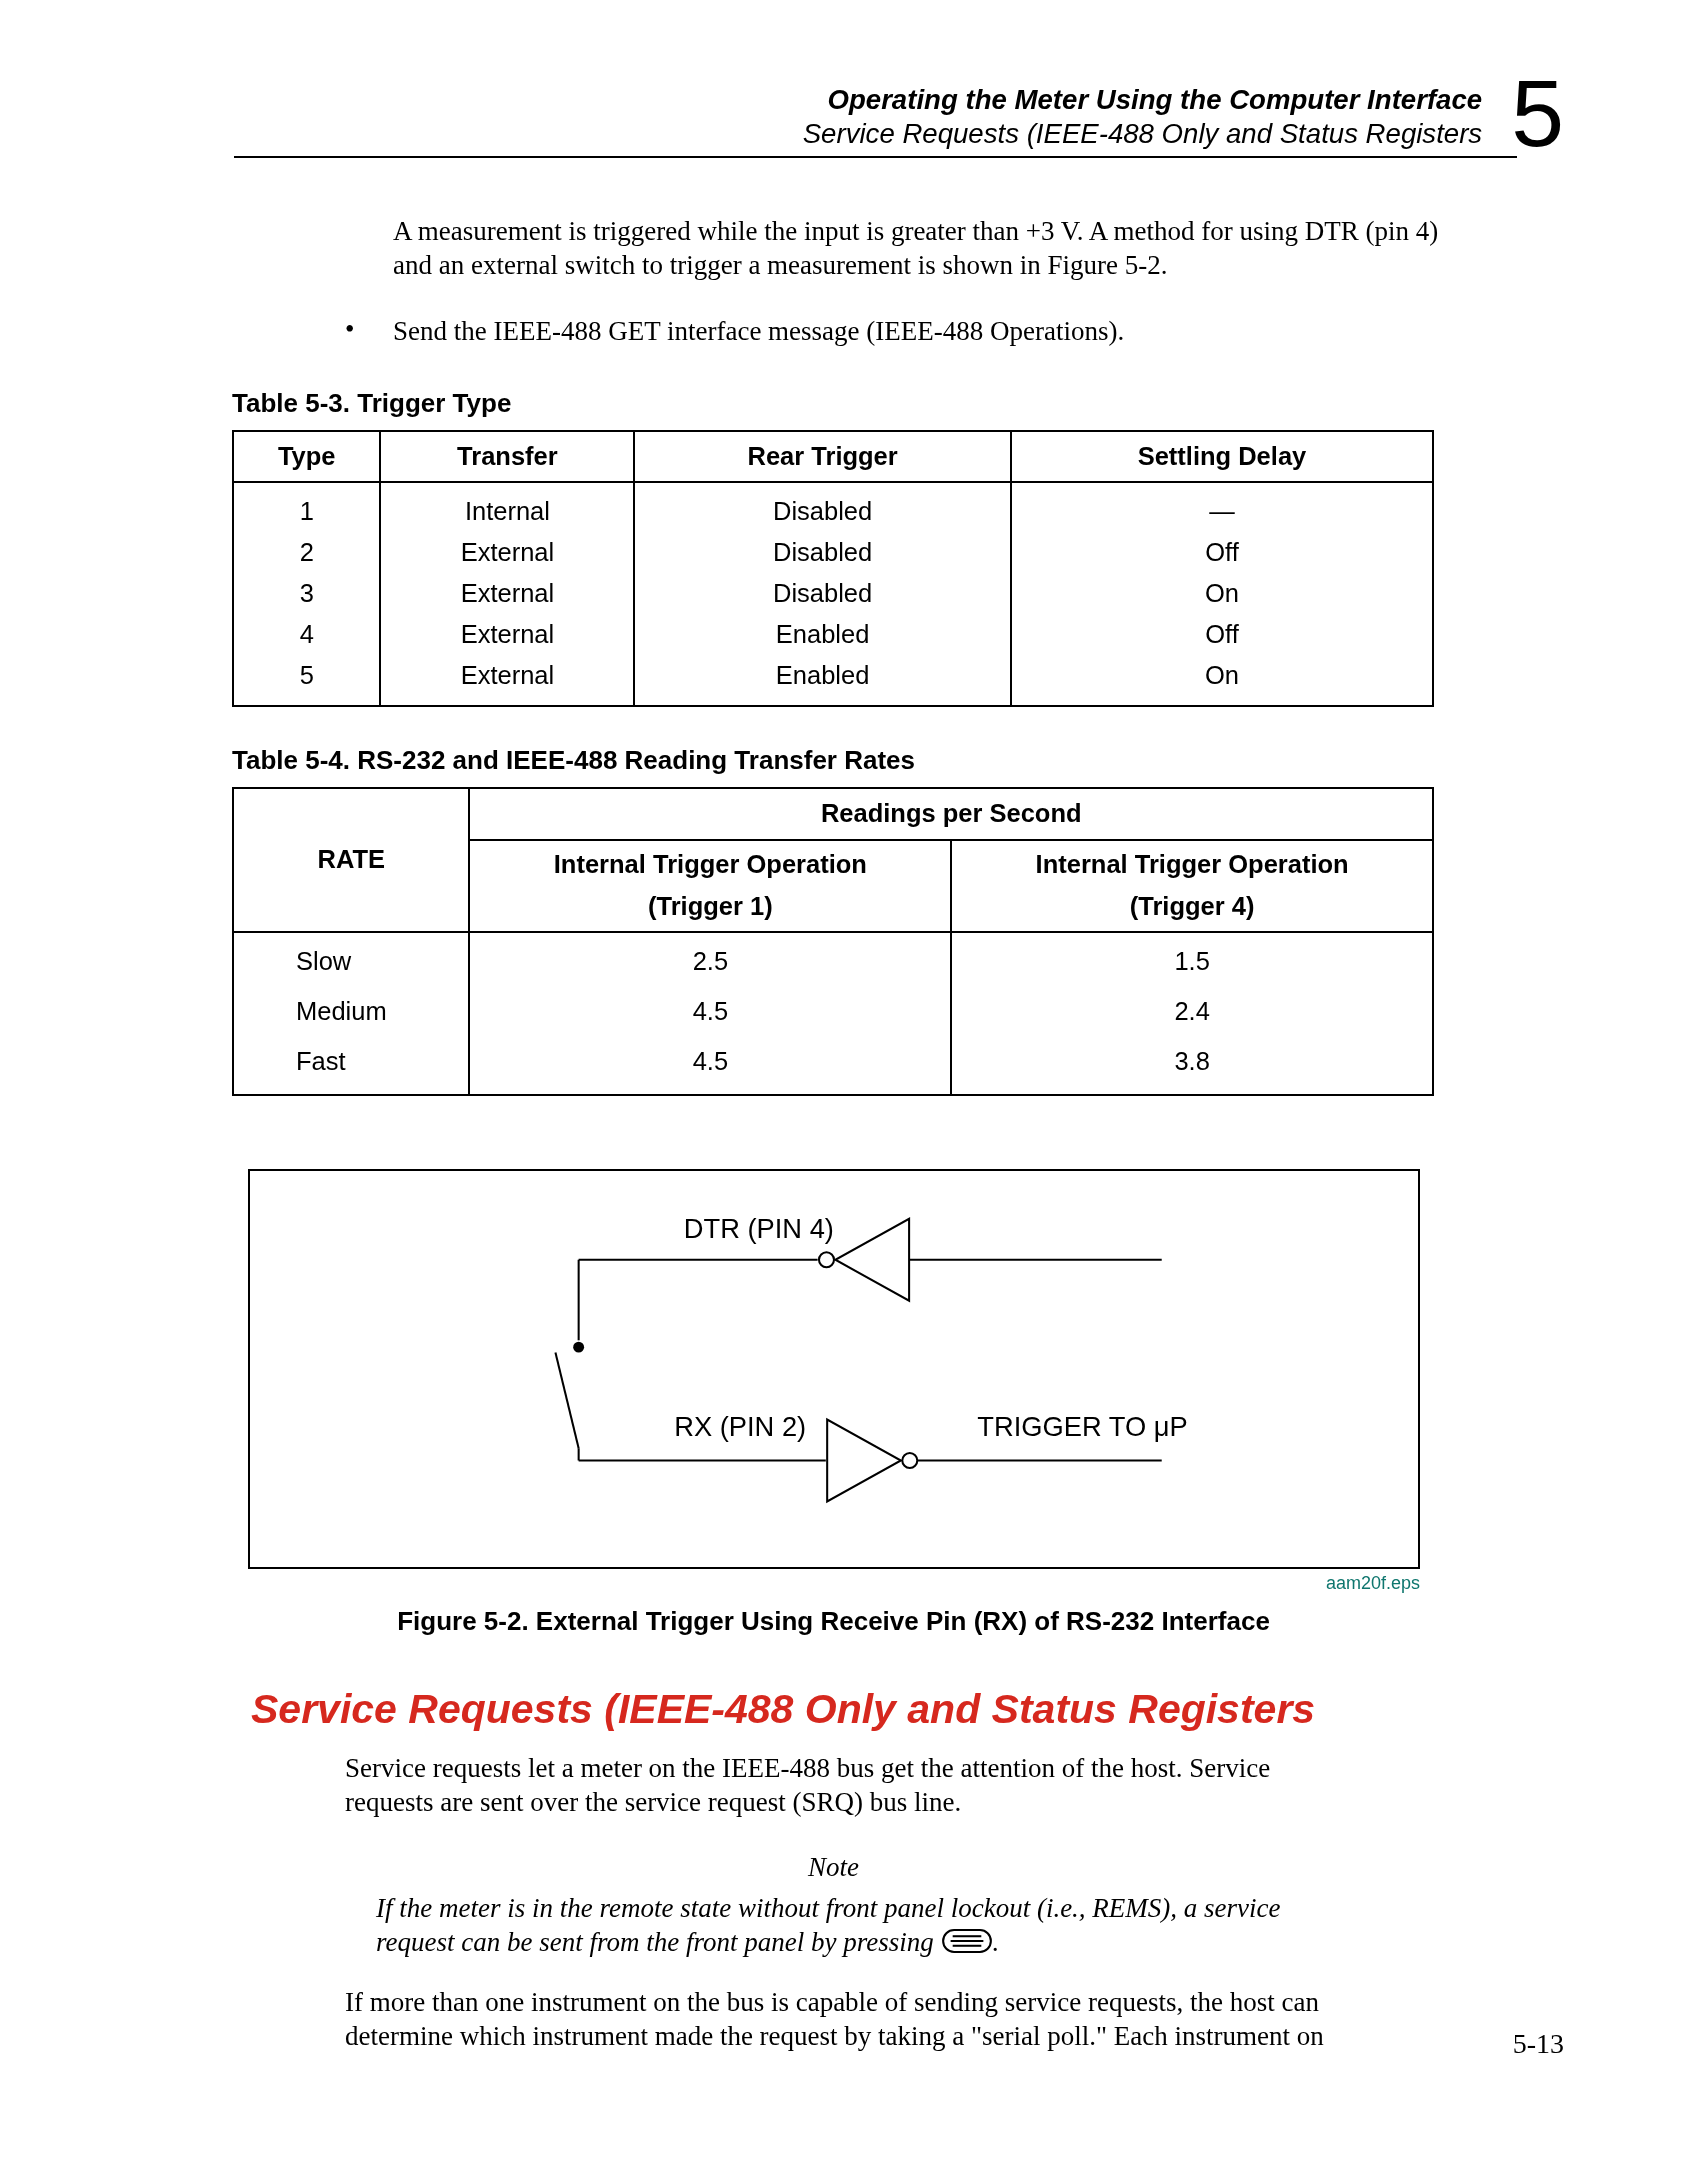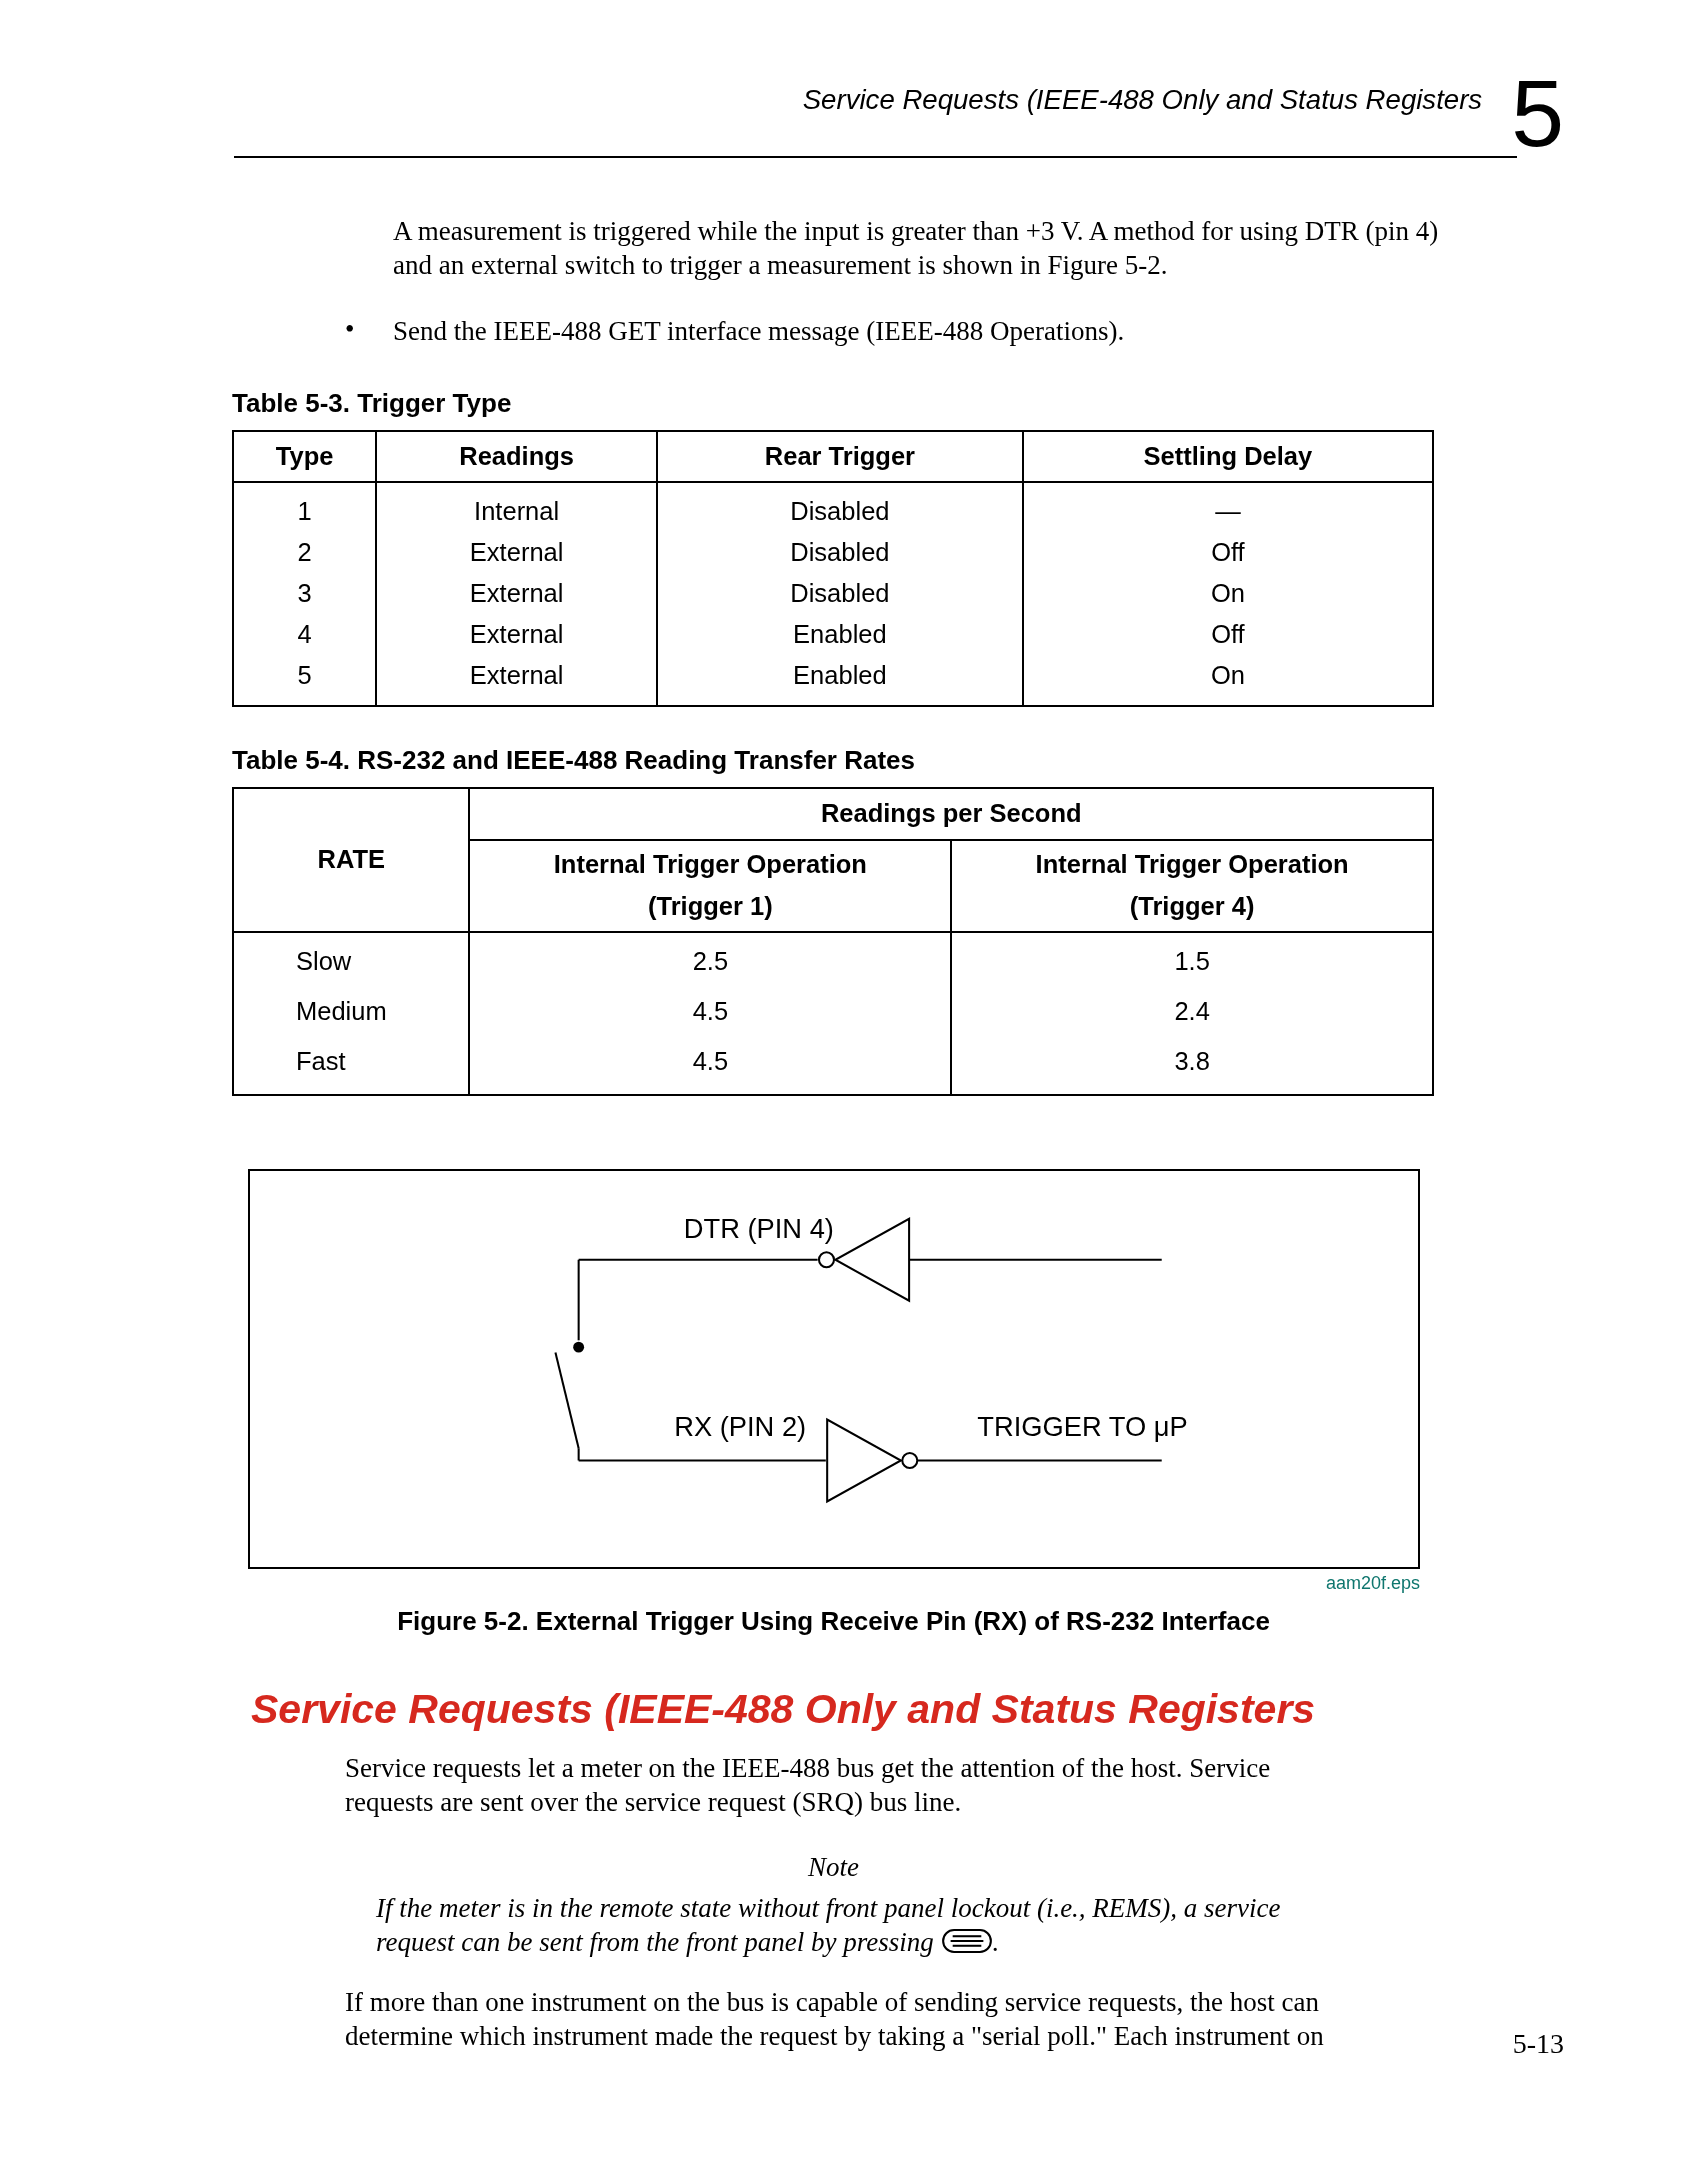--- a/index.html
+++ b/index.html
@@ -117,41 +117,42 @@
   .wm-brand { font-size:66px; font-weight:bold; letter-spacing:2.8px; }
   .wm-url { font-size:39px; font-weight:bold; margin-top:5.5px; letter-spacing:1.4px; }
 </style>
 </head>
 <body>
 
 <div class="page">
 
   <div class="page-header">
     <div class="header-text">
+      <div class="header-line1">Operating the Meter Using the Computer Interface</div>
       <div class="header-line2">Service Requests (IEEE-488 Only and Status Registers</div>
     </div>
     <div class="chapter-num">5</div>
   </div>
   <hr class="header-rule">
 
   <div class="content">
 
     <p class="body-text intro">A measurement is triggered while the input is greater than +3 V. A method for using DTR (pin 4) and an external switch to trigger a measurement is shown in Figure 5-2.</p>
 
     <div class="bullet-row">
       <span class="bullet-glyph">•</span>
       <span class="body-text">Send the IEEE-488 GET interface message (IEEE-488 Operations).</span>
     </div>
 
     <div class="table-caption cap1">Table 5-3. Trigger Type</div>
     <table class="t1">
       <thead>
         <tr>
           <th>Type</th>
-          <th>Readings</th>
+          <th>Transfer</th>
           <th>Rear Trigger</th>
           <th>Settling Delay</th>
         </tr>
       </thead>
       <tbody>
         <tr>
           <td>1</td>
           <td>Internal</td>
           <td>Disabled</td>
           <td>—</td>

